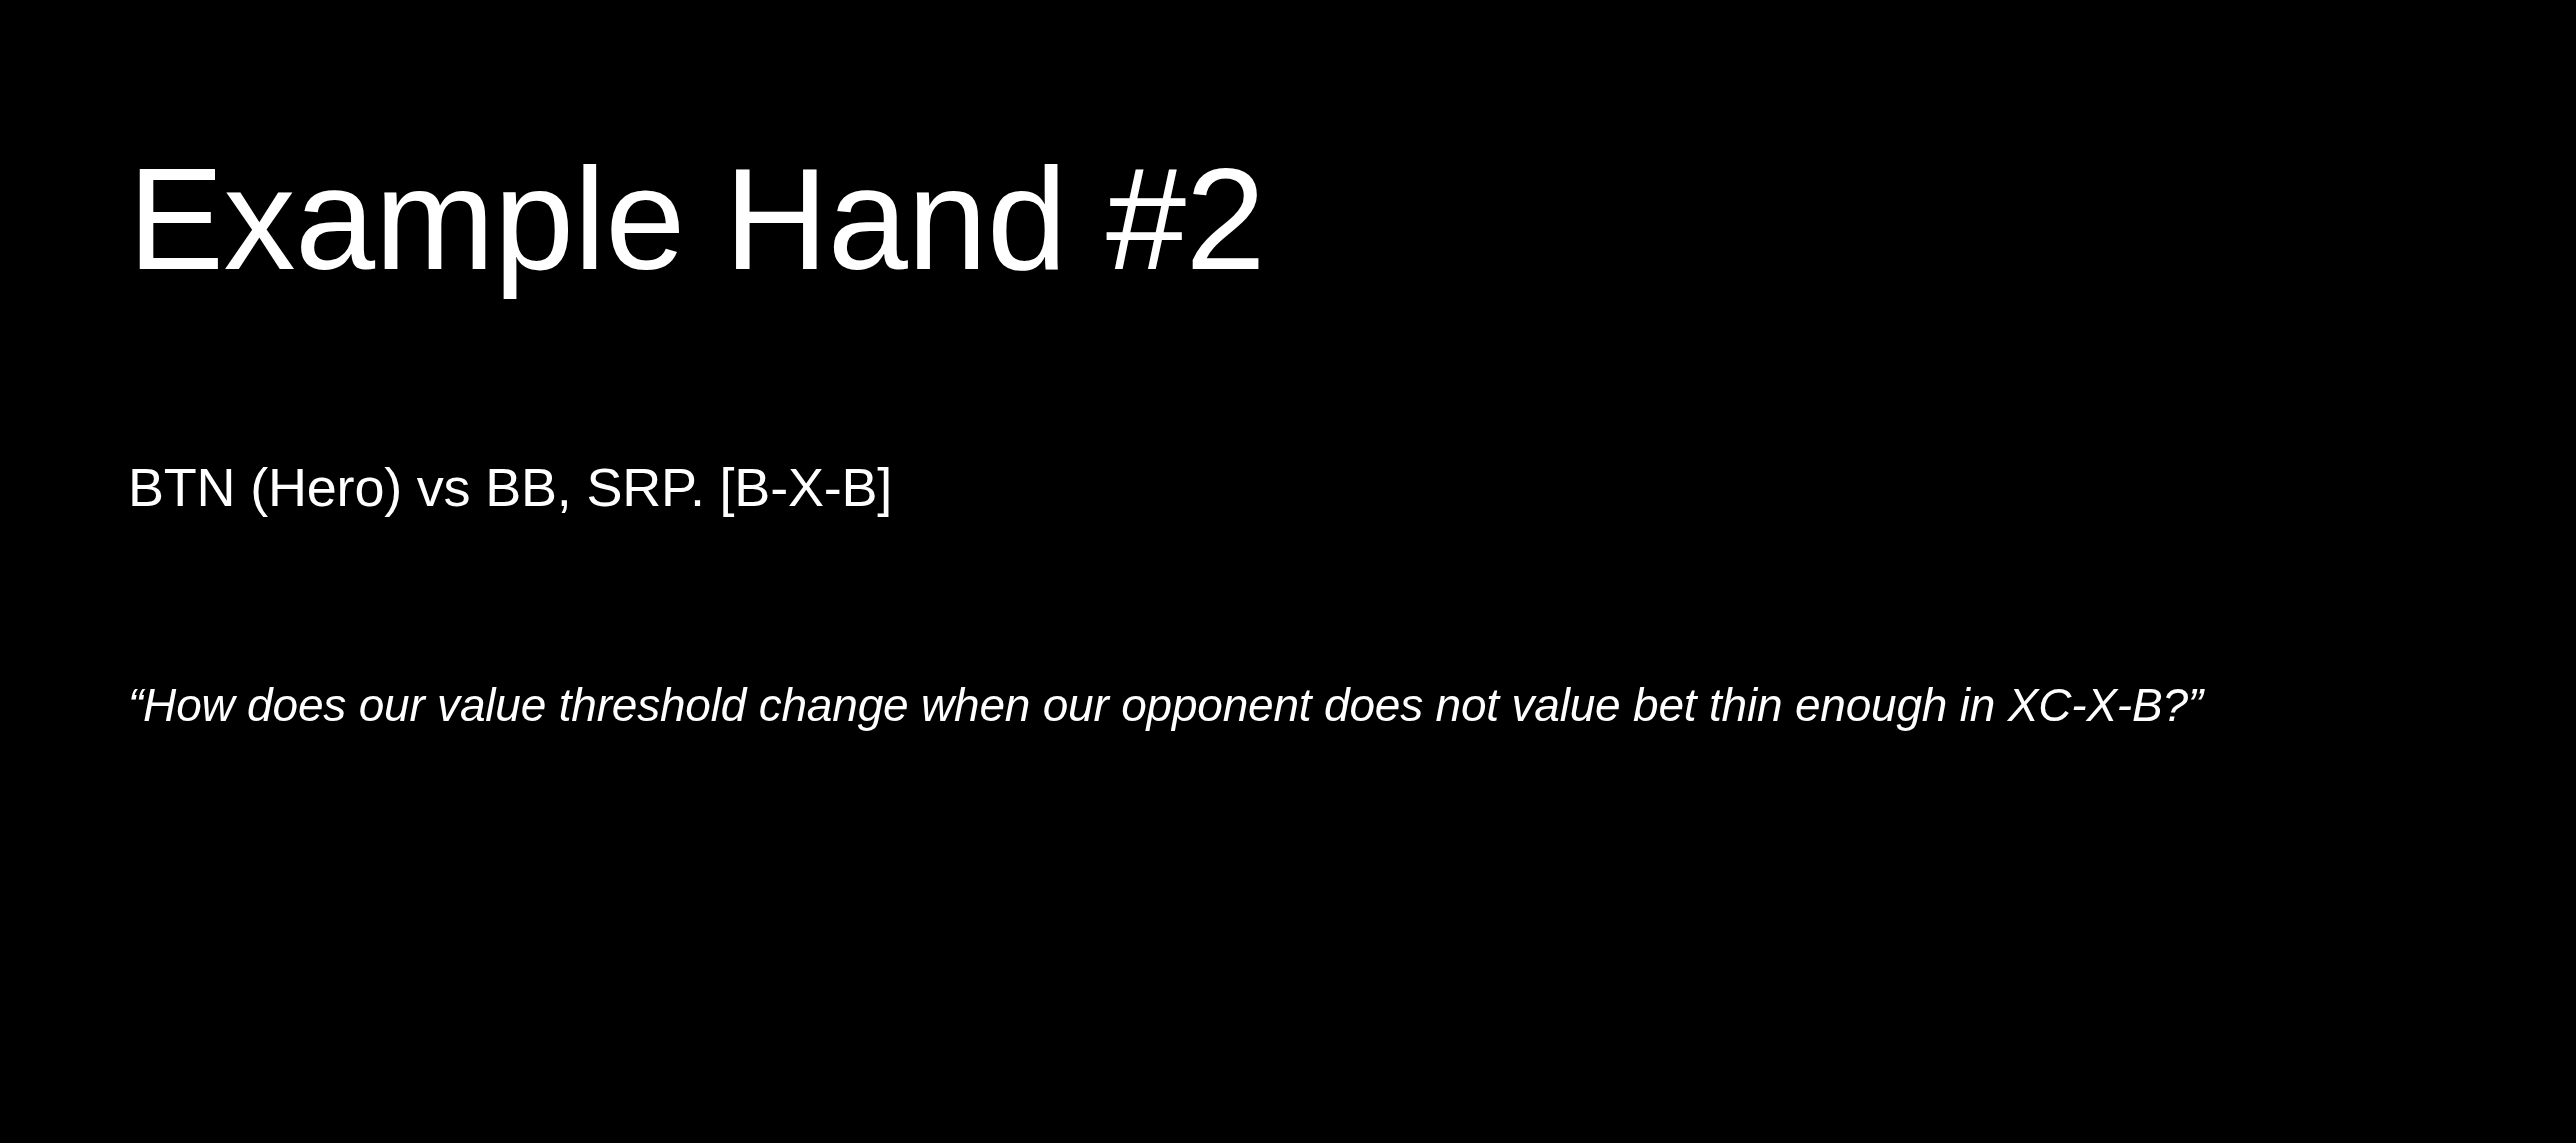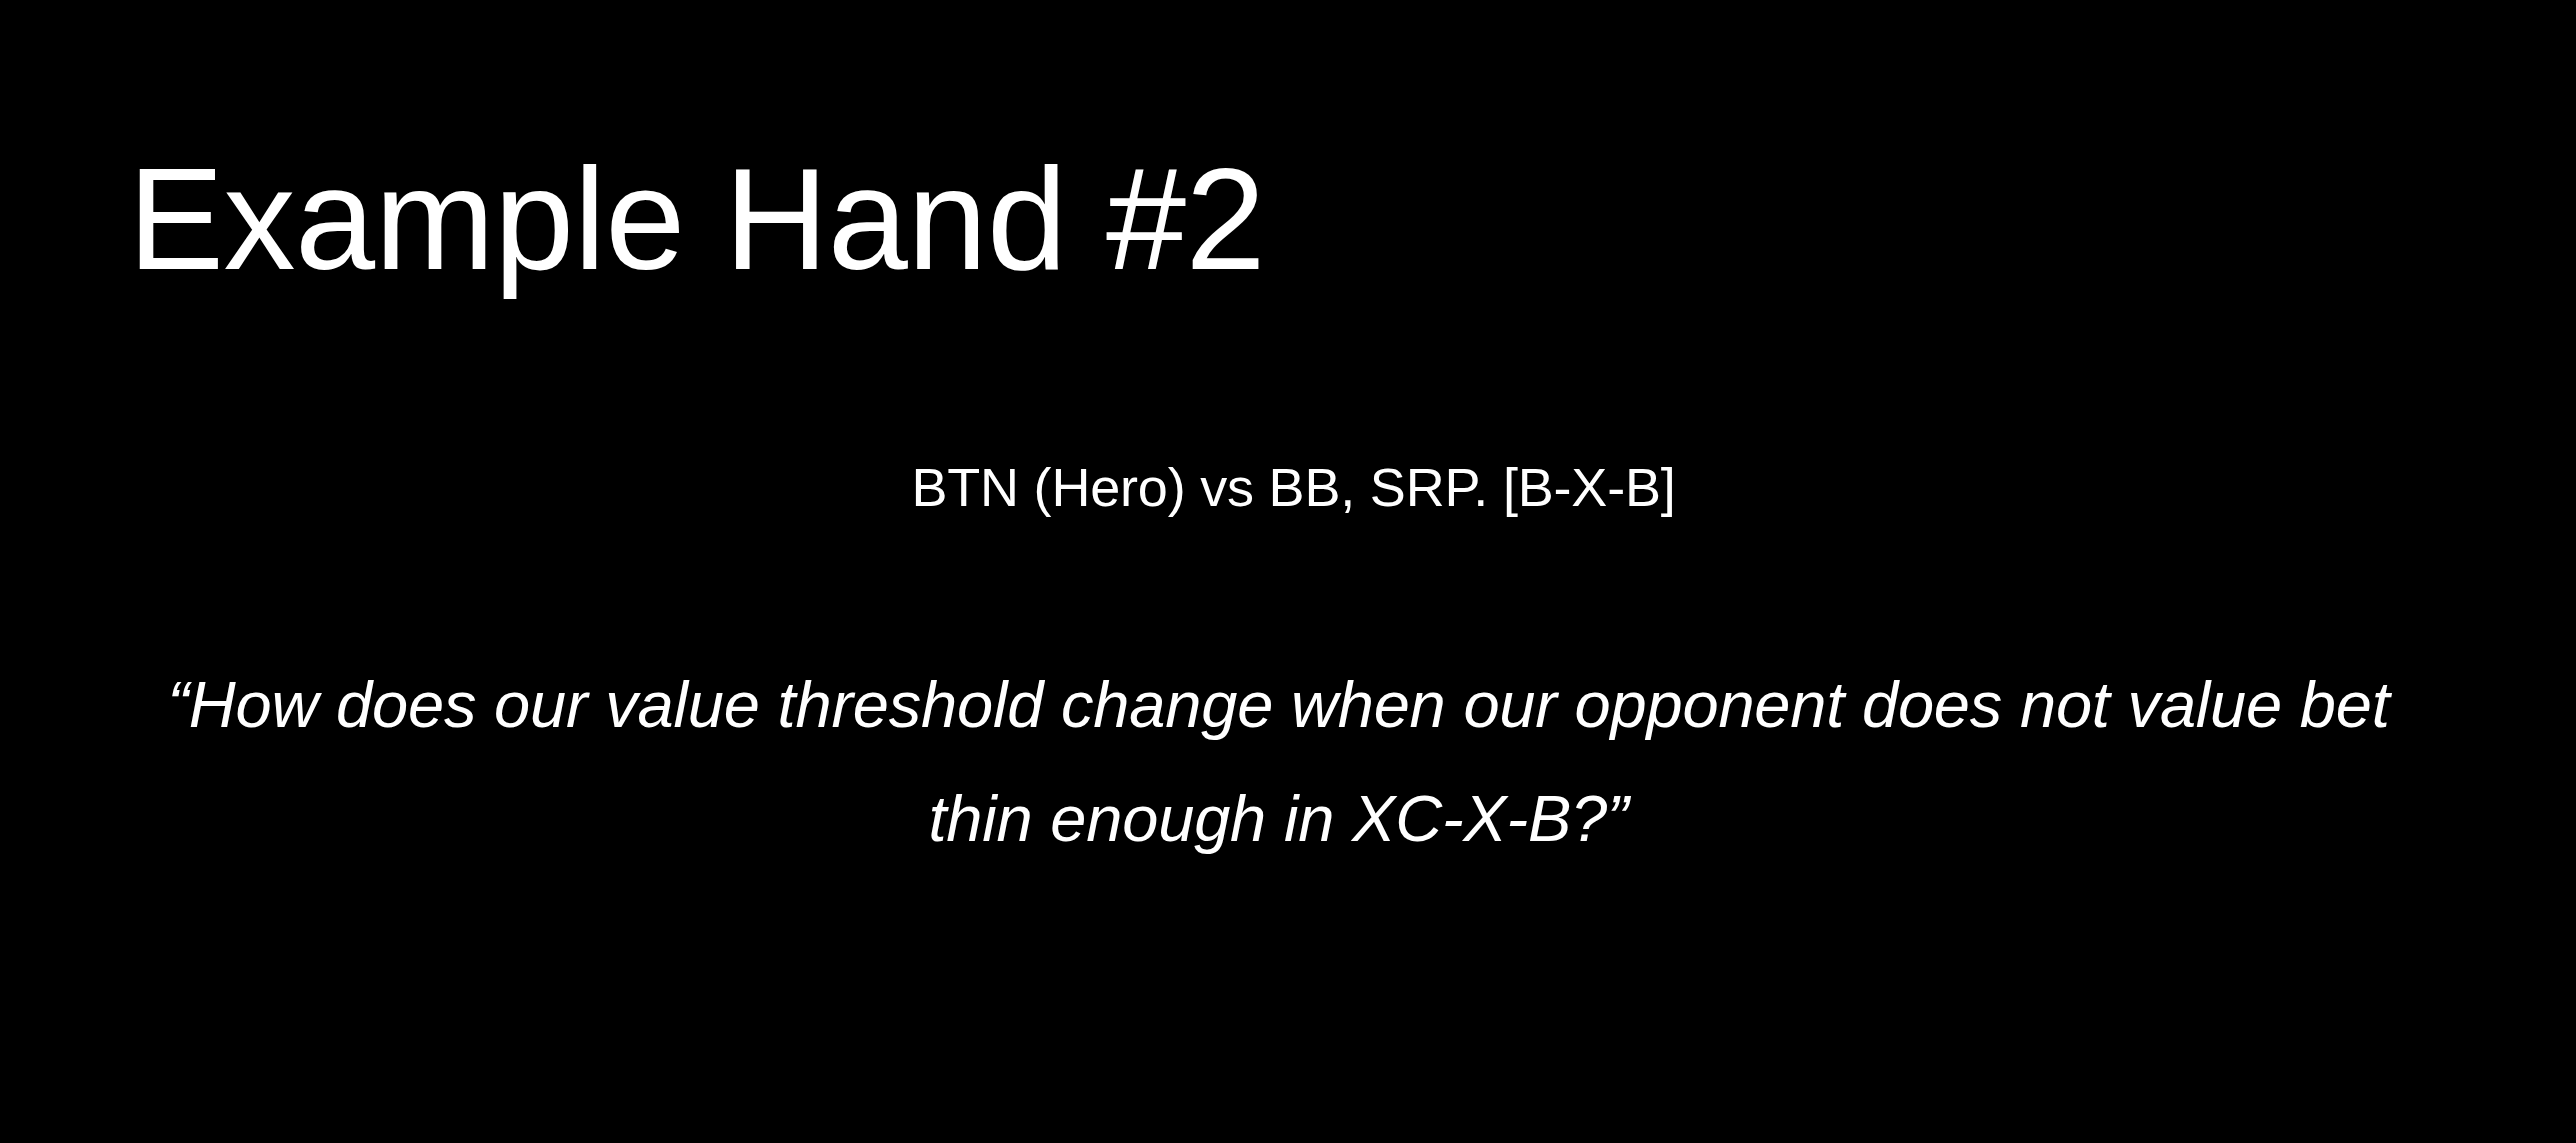--- a/index.html
+++ b/index.html
@@ -15,21 +15,20 @@
     font-family: "Liberation Sans", sans-serif;
     -webkit-font-smoothing: antialiased;
   }
 
   #slide {
     position: relative;
     width: 2576px;
     height: 1076px;
     background: #000000;
     box-sizing: border-box;
-    text-align: center;
   }
 
   
   .slide-title {
     position: absolute;
     left: 128px;
     top: 148px;
     margin: 0;
     font-size: 144px;
     font-weight: 400;
@@ -56,21 +55,21 @@
     color: #ffffff;
     white-space: nowrap;
   }
 
   .spacer-line {
     height: 128px;
   }
 
   .quote-block {
     margin: 0;
-    font-size: 65px;
+    font-size: 46px;
     font-weight: 400;
     font-style: italic;
     line-height: 114px;
     letter-spacing: -0.2px;
     color: #ffffff;
     max-width: 2301px;
   }
 </style>
 </head>
 <body>

